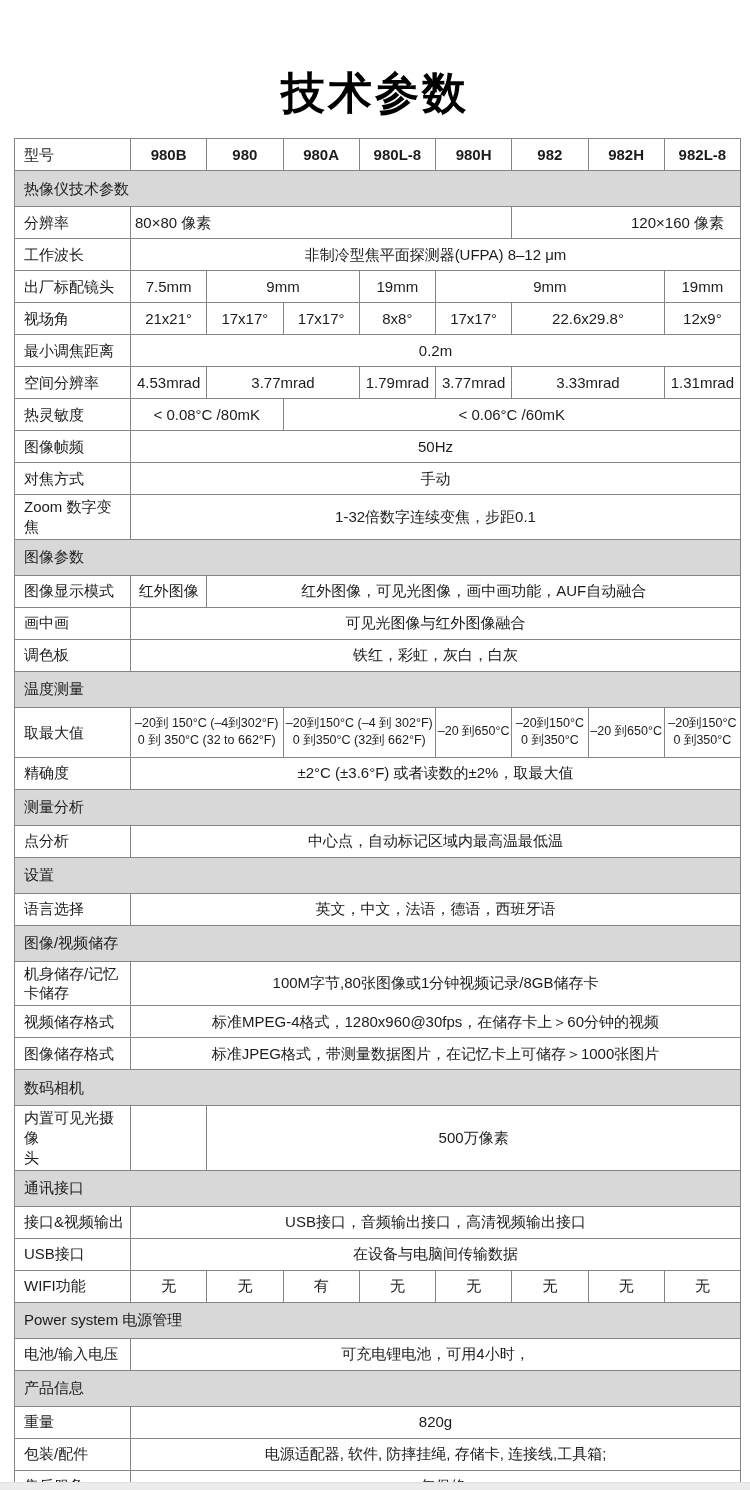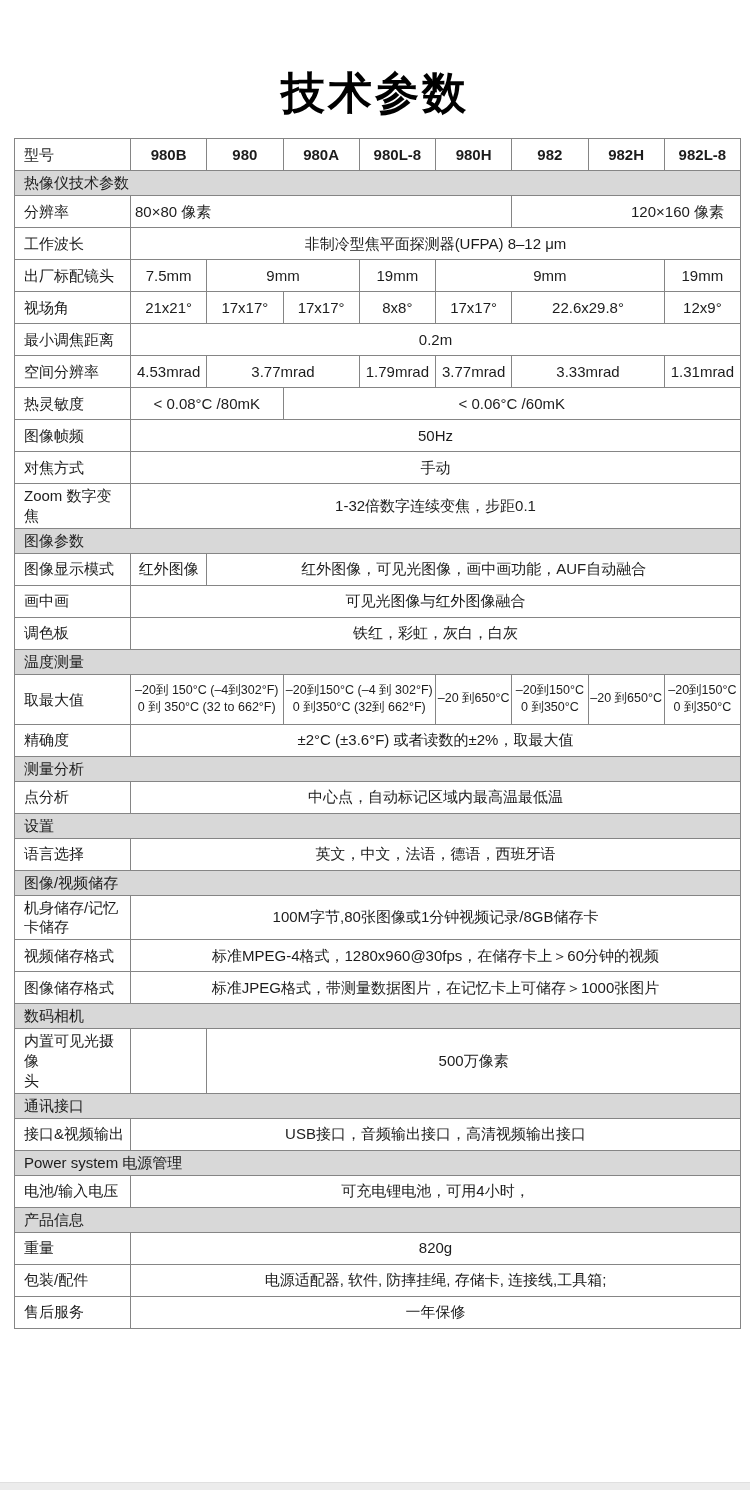--- a/index.html
+++ b/index.html
@@ -51,21 +51,21 @@
   td.lbl{
     text-align:left;
     padding-left:9px;
     padding-right:4px;
     margin-top:12px;
   }
   tr.row-header td{font-weight:bold;}
   tr.row-header td.lbl{font-weight:normal;}
   tr.row-section td{
     background:var(--section-bg);
-    height:25px;
+    height:36px;
     text-align:left;
     padding-left:9px;
   }
   tr.row-small td{
     font-size:12.5px;
     line-height:1.4;
     height:50px;
     padding:3px 1px;
   }
   tr.row-small td.lbl{
@@ -246,20 +246,35 @@
         <td></td>
         <td colspan="7">500万像素</td>
       </tr>
       <tr class="row-section">
         <td colspan="9">通讯接口</td>
       </tr>
       <tr class="row-data">
         <td class="lbl">接口&amp;视频输出</td>
         <td colspan="8">USB接口，音频输出接口，高清视频输出接口</td>
       </tr>
+      <tr class="row-data">
+        <td class="lbl">USB接口</td>
+        <td colspan="8">在设备与电脑间传输数据</td>
+      </tr>
+      <tr class="row-data">
+        <td class="lbl">WIFI功能</td>
+        <td>无</td>
+        <td>无</td>
+        <td>有</td>
+        <td>无</td>
+        <td>无</td>
+        <td>无</td>
+        <td>无</td>
+        <td>无</td>
+      </tr>
       <tr class="row-section">
         <td colspan="9">Power system 电源管理</td>
       </tr>
       <tr class="row-data">
         <td class="lbl">电池/输入电压</td>
         <td colspan="8">可充电锂电池，可用4小时，</td>
       </tr>
       <tr class="row-section">
         <td colspan="9">产品信息</td>
       </tr>

